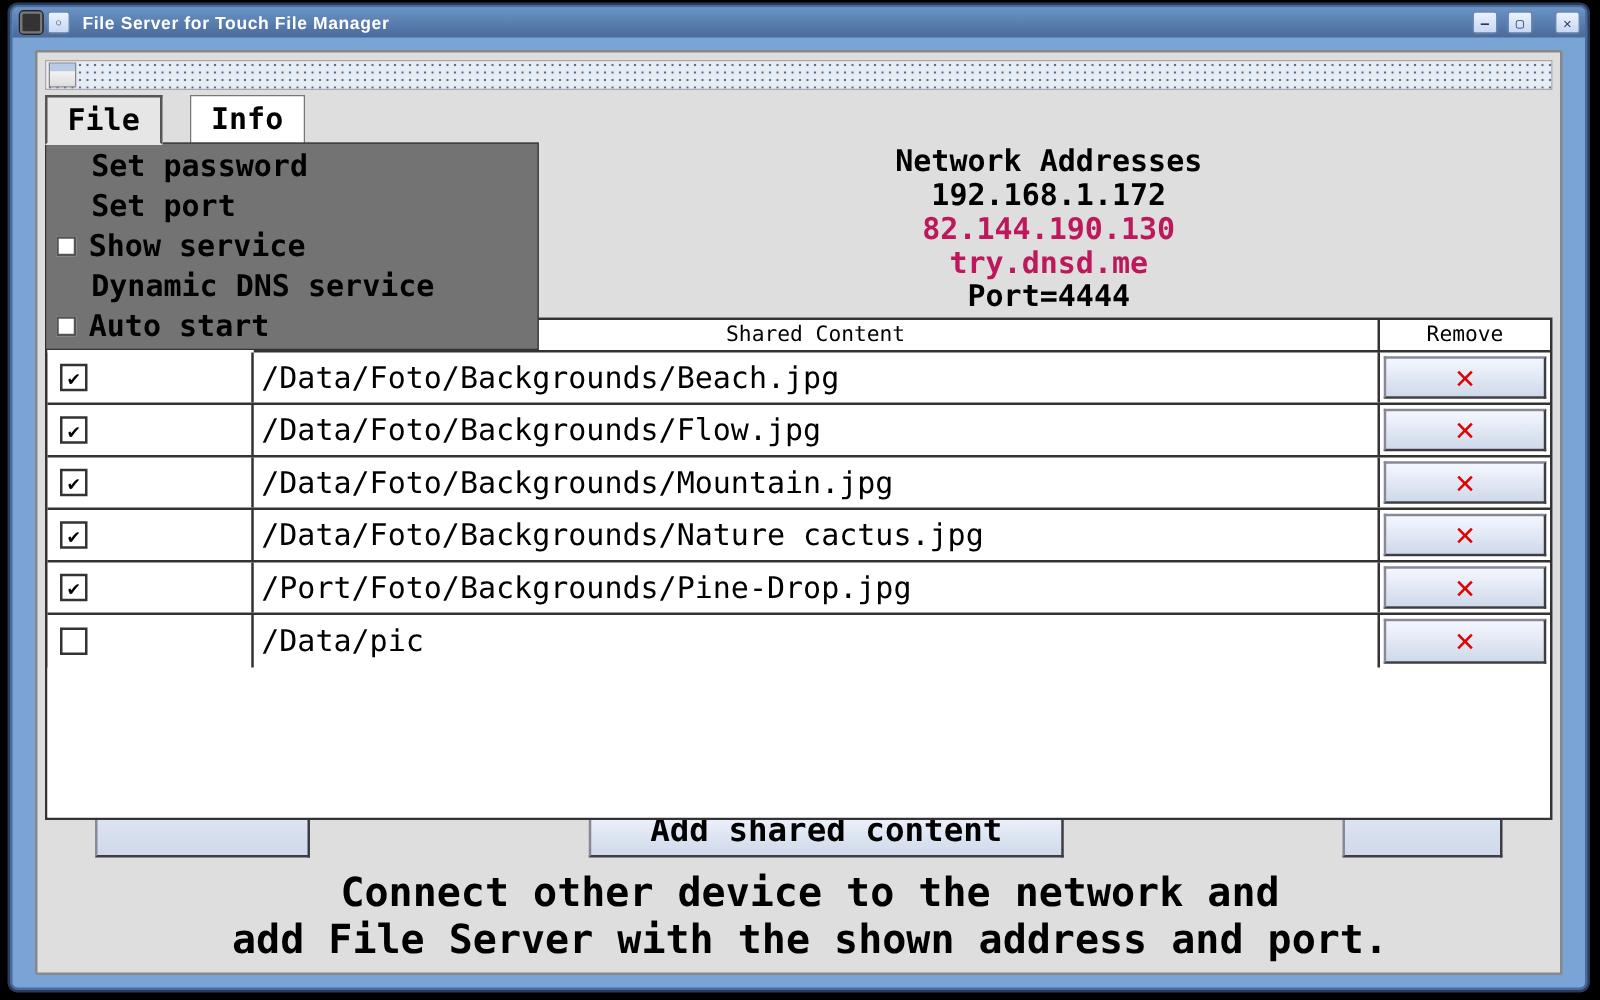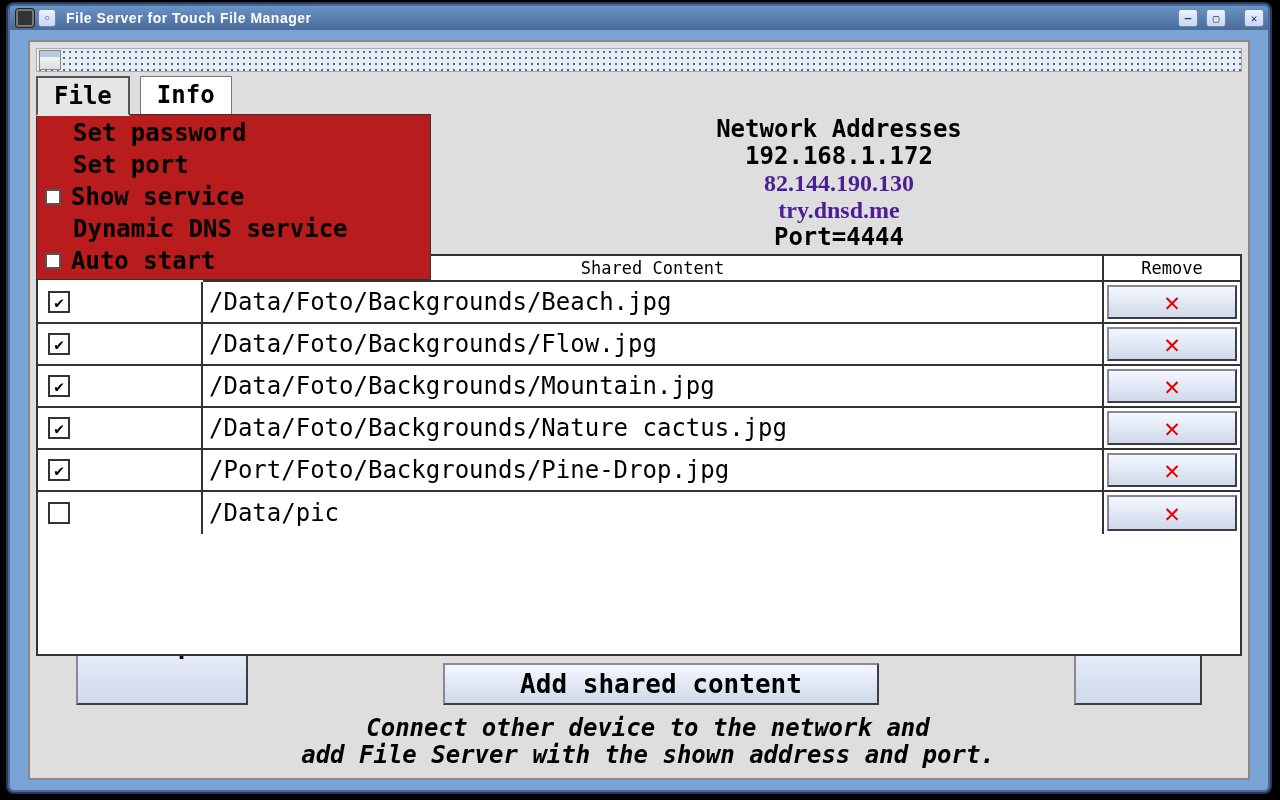--- a/index.html
+++ b/index.html
@@ -100,21 +100,21 @@
     display:flex;
     margin: 4px 6px 0 6px;
     font-size: 24px;
     font-weight: bold;
     font-family: "DejaVu Sans Mono", monospace;
   }
   .menubar .menuitem {
     padding: 4px 16px 4px 16px;
     border: 1px solid #777;
     background: #ffffff;
-    margin-right: 4px;
+    margin-right: 16px;
   }
   .menubar .menuitem.active {
     background: #e6e6e6;
     border: 2px solid #555;
     border-bottom-color:#e6e6e6;
     position: relative;
     z-index: 5;
   }
   .menubar .menuitem + .menuitem { margin-left: 6px;}
 
@@ -122,21 +122,21 @@
     position: relative;
     flex: 1;
     margin: 0 6px 0 6px;
   }
 
   .dropdown {
     position: absolute;
     left: 0;
     top: -2px;
     width: 395px;
-    background: #b91c1c;
+    background: #737373;
     border: 1px solid #333;
     z-index: 4;
     font-size: 24px;
     font-weight: bold;
     font-family: "DejaVu Sans Mono", monospace;
     padding: 2px 0;
   }
   .dropdown .dd-item {
     display:flex; align-items:center;
     padding: 2px 8px;
@@ -155,21 +155,21 @@
 
   .network {
     position:absolute;
     left: 400px; right: 0; top: 0;
     text-align:center;
     font-size: 24px;
     font-weight: bold;
     font-family: "DejaVu Sans Mono", monospace;
     line-height: 1.12;
   }
-  .network .green { color: #4c1d95; font-family: Liberation Serif, serif; }
+  .network .green { color: #be185d; }
 
   .table {
     position:absolute;
     left: 0; right: 0;
     top: 138px;
     border: 2px solid #333;
     background:#fff;
   }
   .table-header {
     display:flex;
@@ -230,31 +230,30 @@
   .btn {
     border: 2px outset #889;
     background: linear-gradient(#f4f7ff,#cfd9ea);
     font-size: 26px;
     font-weight: bold;
     font-family: "DejaVu Sans Mono", monospace;
     padding: 4px 0;
     text-align:center;
   }
   .btn.stop { width: 172px; }
-  .btn.add  { width: 436px; margin-top: 40px; }
+  .btn.add  { width: 380px; margin-top: 40px; }
   .btn.exit { width: 128px; }
 
   .footer-text {
     text-align:center;
-    font-size: 24px;
+    font-size: 32px;
     font-weight: bold;
     font-family: "DejaVu Sans Mono", monospace;
     padding: 4px 0 8px 18px;
     line-height: 1.15;
-    font-style: italic;
   }
 </style>
 </head>
 <body>
 
 <div class="window">
 
   <div class="titlebar">
     <span class="appicon"></span>
     <span class="tb-btn">◦</span>

